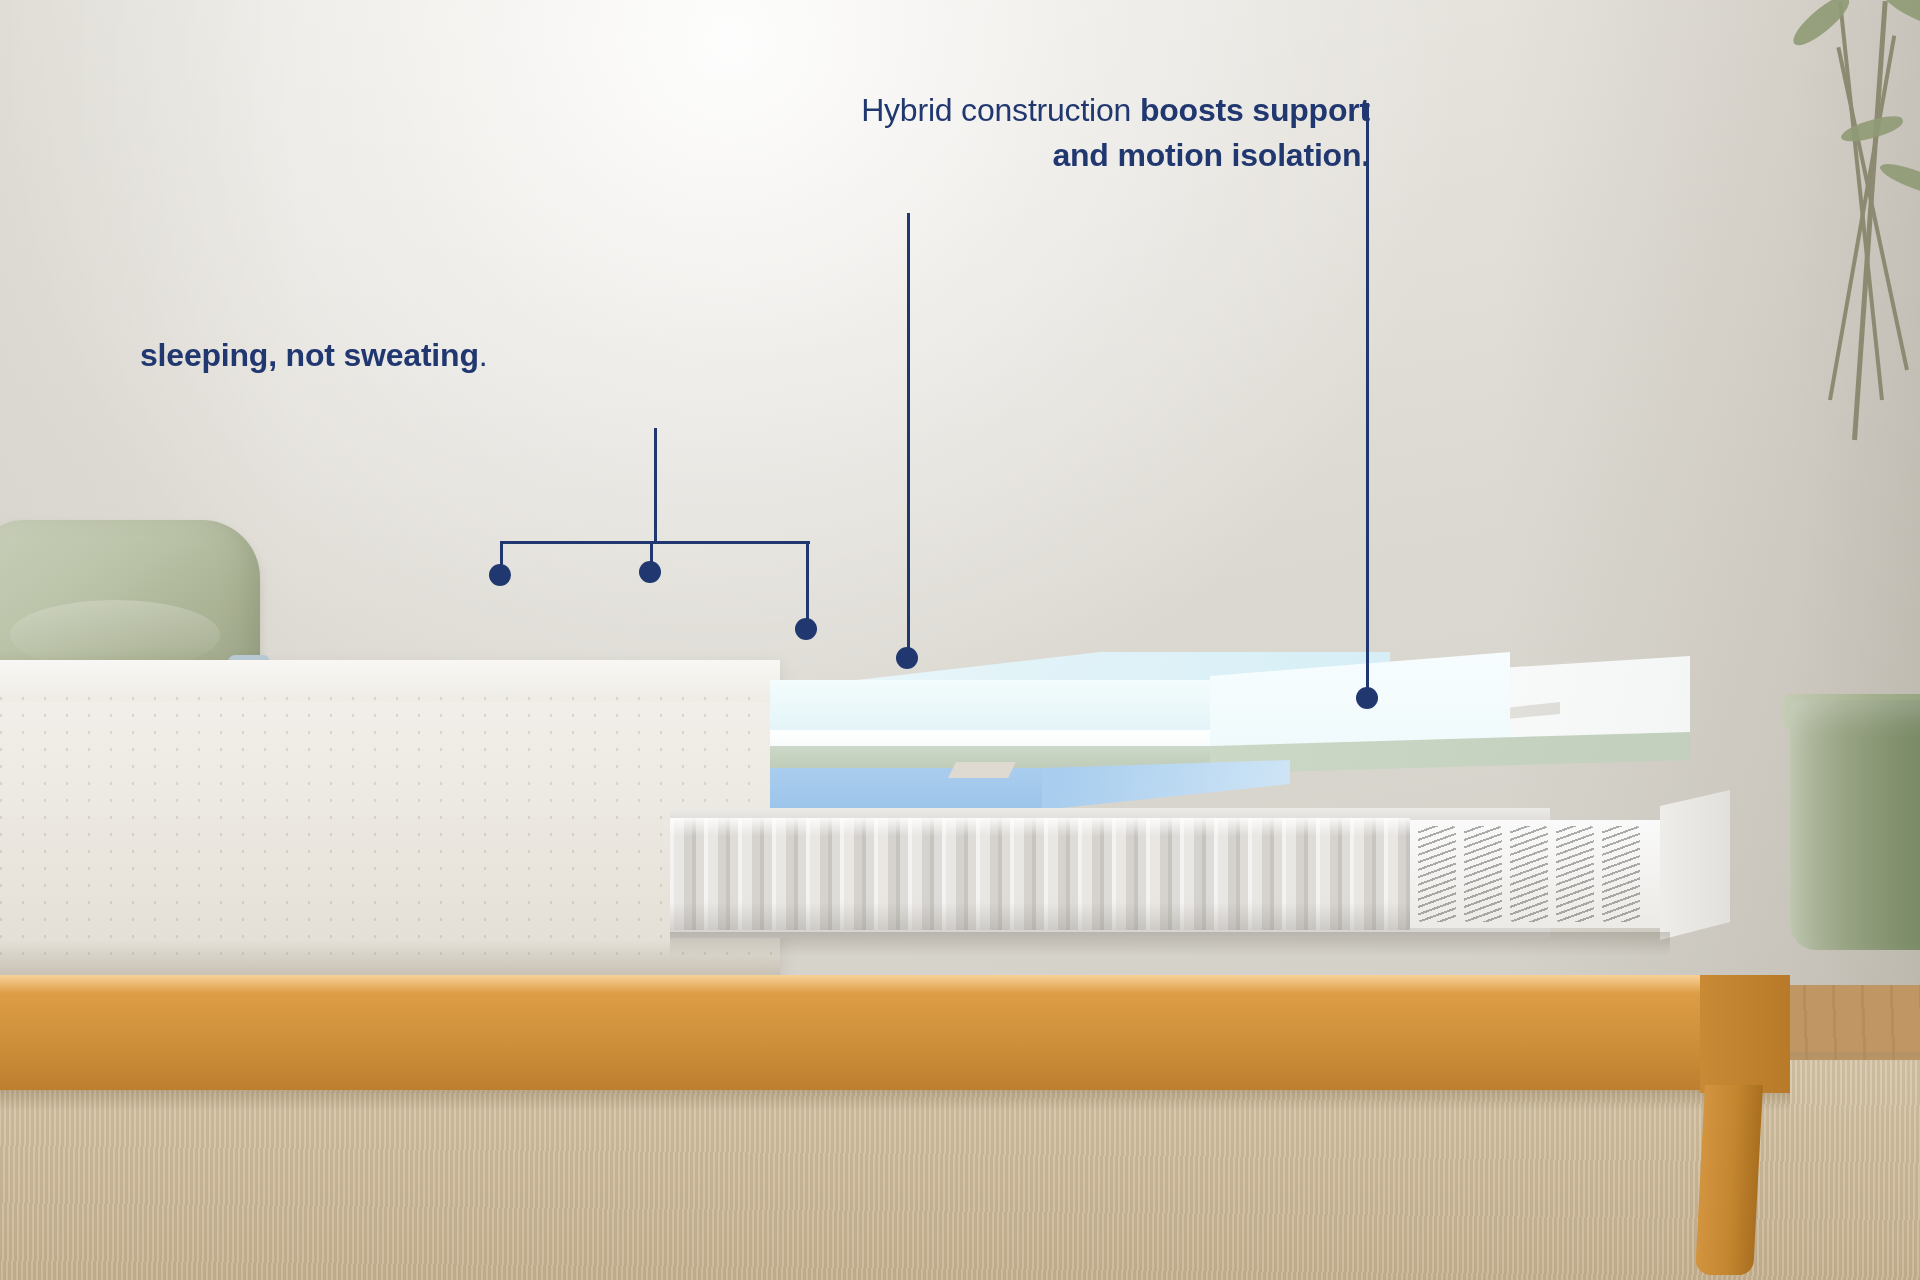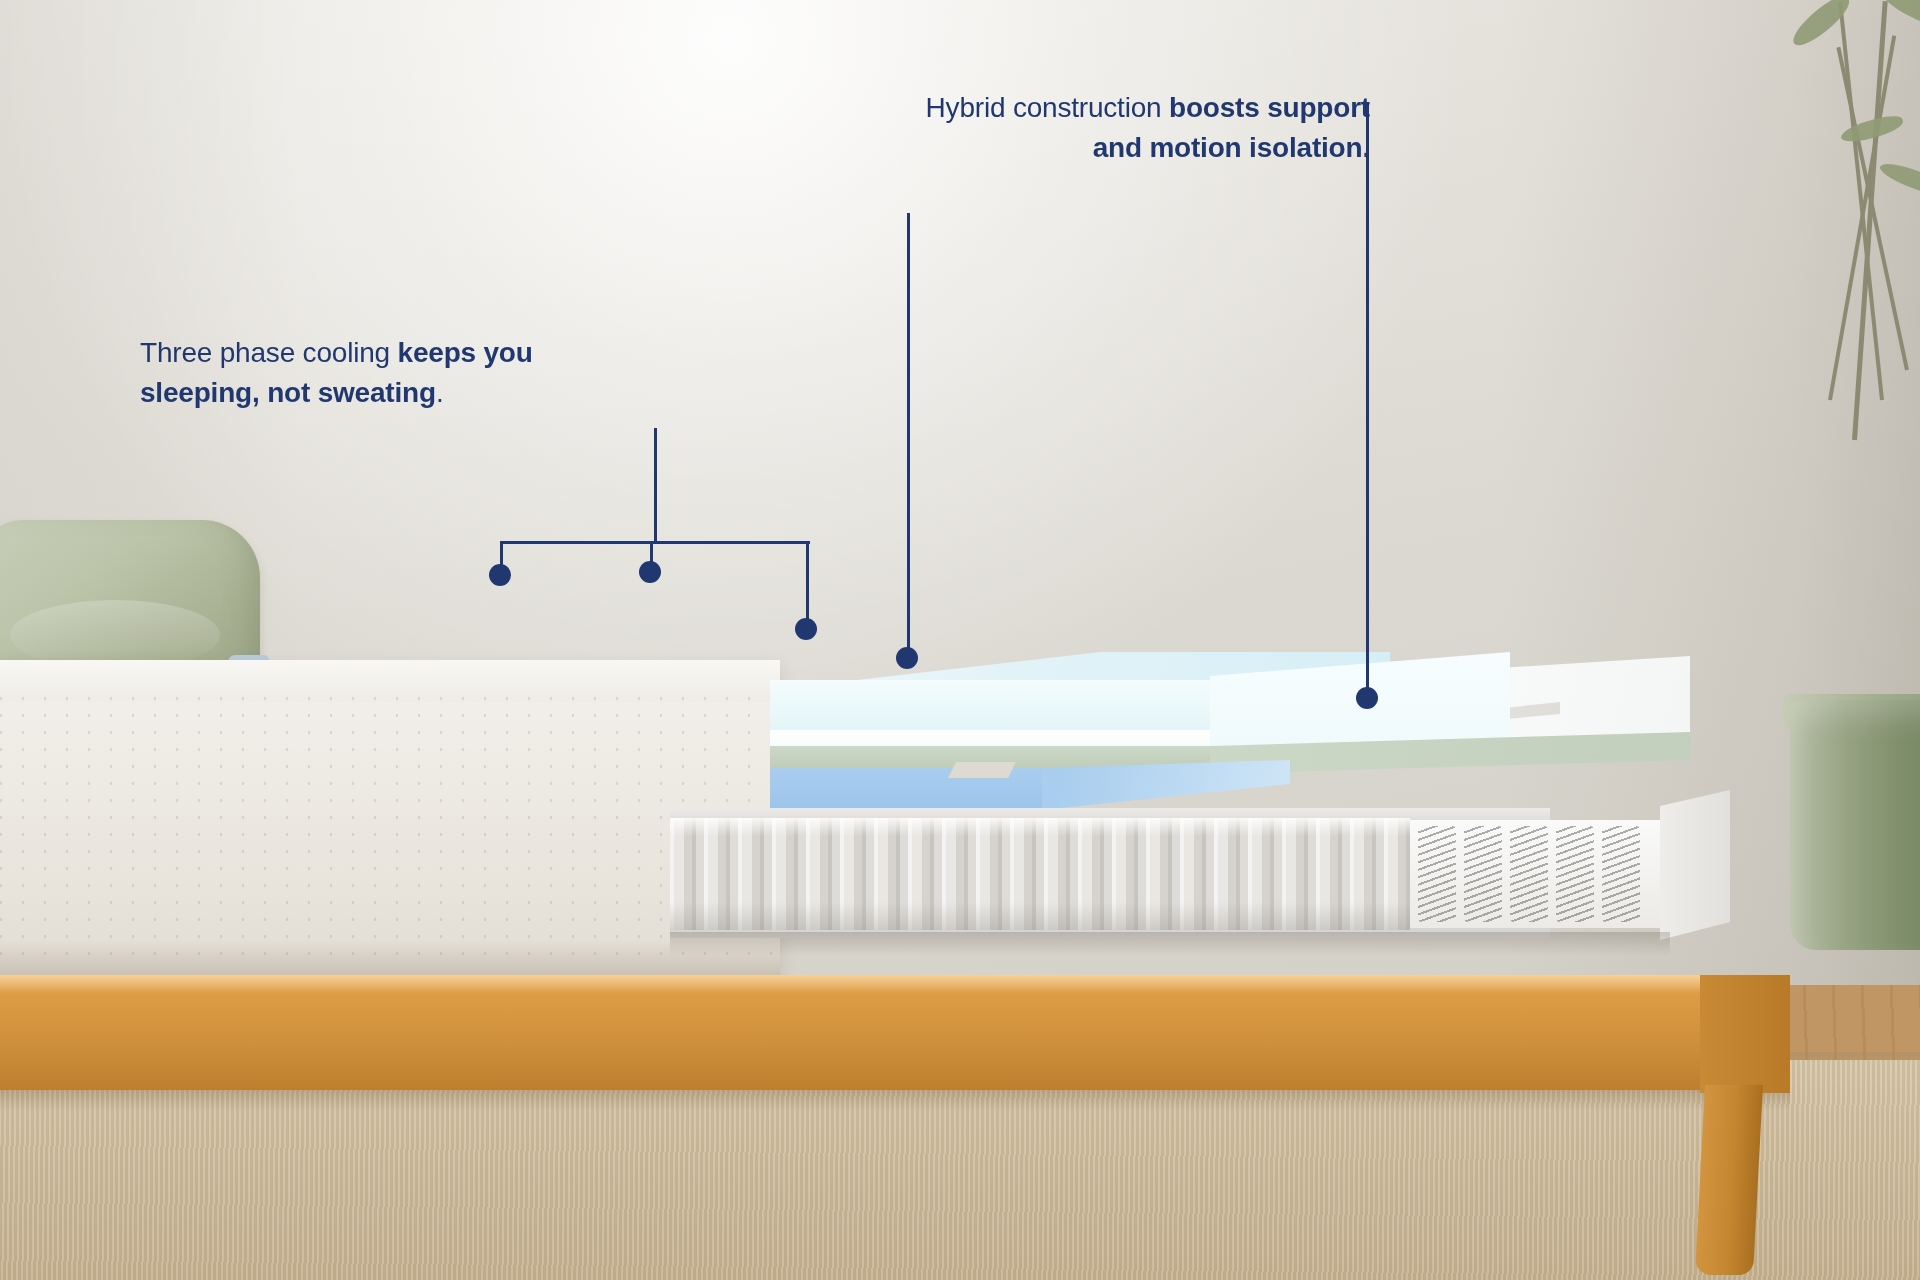--- a/index.html
+++ b/index.html
@@ -232,21 +232,21 @@
 
   
   .ann-line{position:absolute;background:#20386f;}
   .ann-h{height:3px;}
   .ann-v{width:3px;}
   .ann-dot{
     position:absolute;width:22px;height:22px;border-radius:50%;
     background:#20386f;
   }
   .callout{
-    position:absolute;color:#20386f;font-size:28px;line-height:1.42;
+    position:absolute;color:#20386f;font-size:32px;line-height:1.42;
     letter-spacing:-.2px;font-weight:400;
   }
   .callout b{font-weight:700;}
   .callout.right{text-align:right;}
   .callout.left{text-align:left;}
 </style>
 </head>
 <body>
 
 <div class="stage">
@@ -348,20 +348,17 @@
     <div>
       <b>and motion isolation.</b><span></span>
     </div>
   </div>
 
   <div class="callout right" style="left:400px;top:208px;width:480px;">
   </div>
 
   <div class="callout left" style="left:140px;top:333px;width:490px;">
     <div>
-      <span>Three phase cooling </span><b>keeps you</b>
-    </div>
-    <div>
       <b>sleeping, not sweating</b><span>.</span>
     </div>
   </div>
 
 </div>
 
 </body></html>

